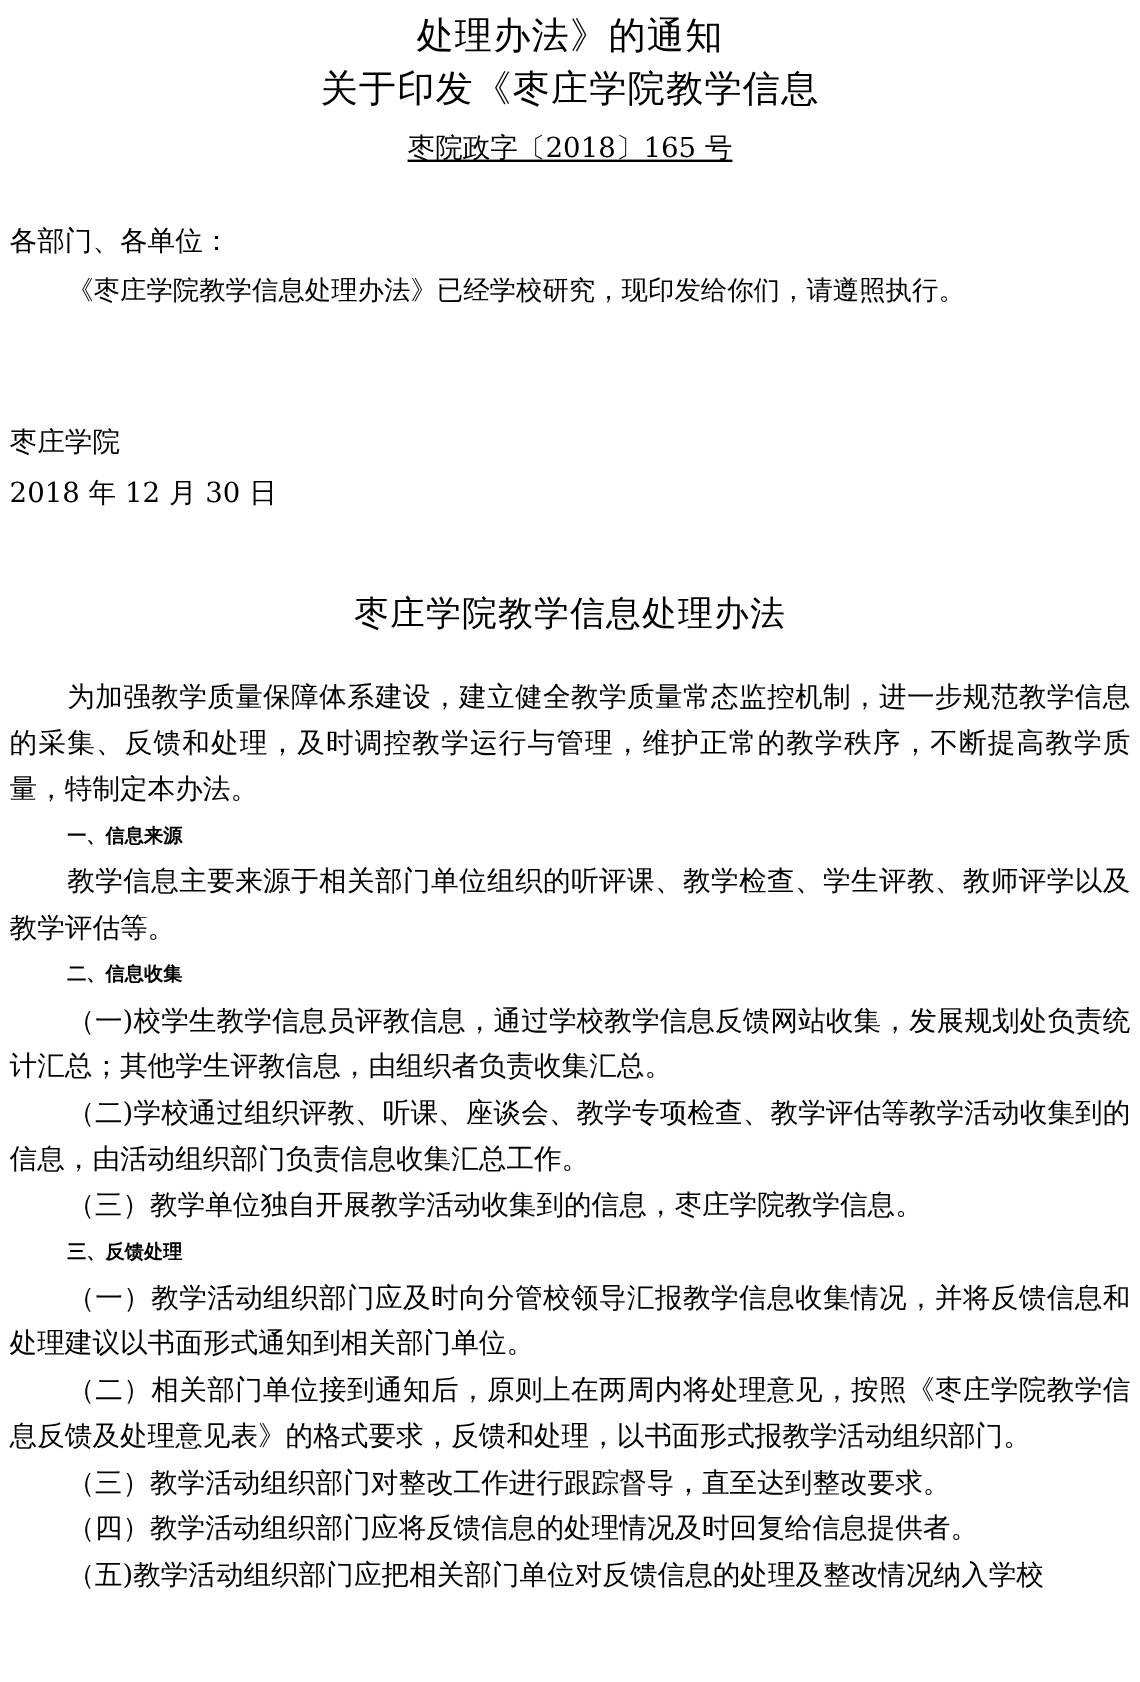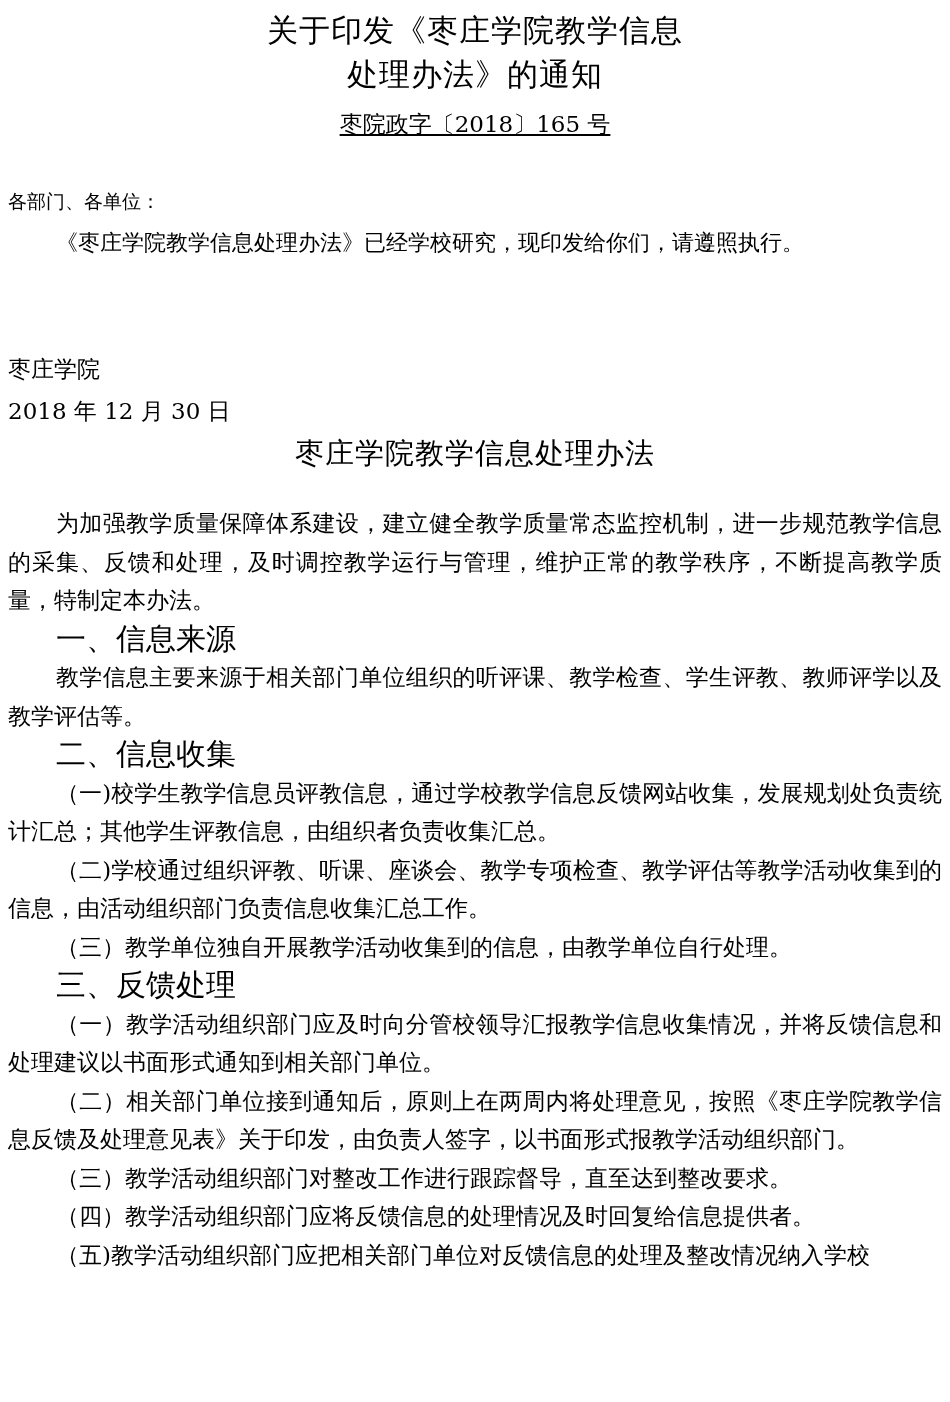--- a/index.html
+++ b/index.html
@@ -34,21 +34,21 @@
   }
   .doc-number {
     text-align: center;
     font-size: 23px;
     line-height: 36px;
     margin-top: 10px;
     font-family: "DejaVu Serif", "Liberation Serif", serif;
     text-decoration: underline;
   }
   .salutation {
-    font-size: 19px;
+    font-size: 23px;
     line-height: 34px;
     margin-top: 42px;
     text-align: left;
   }
   .body-para {
     font-size: 22px;
     line-height: 38px;
     text-indent: 48px;
     margin: 6px 0 0 0;
     text-align: justify;
@@ -61,50 +61,51 @@
     padding-right: 72px;
   }
   .signature-block div {
     display: block;
   }
   .section-title {
     text-align: center;
     font-size: 29px;
     line-height: 42px;
     font-weight: 500;
+    margin-top: 58px;
     letter-spacing: 1px;
     font-family: "DejaVu Sans", "Liberation Sans", sans-serif;
   }
   .main-body {
     margin-top: 30px;
   }
   .p {
     font-size: 23px;
     line-height: 38.5px;
     text-align: justify;
     margin: 0;
   }
   .p.indent {
     text-indent: 48px;
   }
   .p.heading {
     text-indent: 48px;
-    font-weight: normal;
+    font-weight: bold;
     font-family: "DejaVu Sans", "Liberation Sans", sans-serif;
-    font-size: 30px;
+    font-size: 16px;
   }
 </style>
 </head>
 <body>
 
 <div class="page">
 
   <div class="doc-title">
+    <span class="line">处理办法》的通知</span>
     <span class="line">关于印发《枣庄学院教学信息</span>
-    <span class="line">处理办法》的通知</span>
   </div>
 
   <div class="doc-number">枣院政字〔2018〕165 号</div>
 
   <div class="salutation">各部门、各单位：</div>
 
   <p class="body-para">《枣庄学院教学信息处理办法》已经学校研究，现印发给你们，请遵照执行。</p>
 
   <div class="signature-block">
     <div>枣庄学院</div>
@@ -113,22 +114,22 @@
 
   <div class="section-title">枣庄学院教学信息处理办法</div>
 
   <div class="main-body">
     <p class="p indent">为加强教学质量保障体系建设，建立健全教学质量常态监控机制，进一步规范教学信息的采集、反馈和处理，及时调控教学运行与管理，维护正常的教学秩序，不断提高教学质量，特制定本办法。</p>
     <p class="p heading">一、信息来源</p>
     <p class="p indent">教学信息主要来源于相关部门单位组织的听评课、教学检查、学生评教、教师评学以及教学评估等。</p>
     <p class="p heading">二、信息收集</p>
     <p class="p indent">（一)校学生教学信息员评教信息，通过学校教学信息反馈网站收集，发展规划处负责统计汇总；其他学生评教信息，由组织者负责收集汇总。</p>
     <p class="p indent">（二)学校通过组织评教、听课、座谈会、教学专项检查、教学评估等教学活动收集到的信息，由活动组织部门负责信息收集汇总工作。</p>
-    <p class="p indent">（三）教学单位独自开展教学活动收集到的信息，由教学单位自行处理。</p>
+    <p class="p indent">（三）教学单位独自开展教学活动收集到的信息，枣庄学院教学信息。</p>
     <p class="p heading">三、反馈处理</p>
     <p class="p indent">（一）教学活动组织部门应及时向分管校领导汇报教学信息收集情况，并将反馈信息和处理建议以书面形式通知到相关部门单位。</p>
-    <p class="p indent">（二）相关部门单位接到通知后，原则上在两周内将处理意见，按照《枣庄学院教学信息反馈及处理意见表》关于印发，由负责人签字，以书面形式报教学活动组织部门。</p>
+    <p class="p indent">（二）相关部门单位接到通知后，原则上在两周内将处理意见，按照《枣庄学院教学信息反馈及处理意见表》的格式要求，反馈和处理，以书面形式报教学活动组织部门。</p>
     <p class="p indent">（三）教学活动组织部门对整改工作进行跟踪督导，直至达到整改要求。</p>
     <p class="p indent">（四）教学活动组织部门应将反馈信息的处理情况及时回复给信息提供者。</p>
     <p class="p indent">（五)教学活动组织部门应把相关部门单位对反馈信息的处理及整改情况纳入学校</p>
   </div>
 
 </div>
 
 </body></html>

